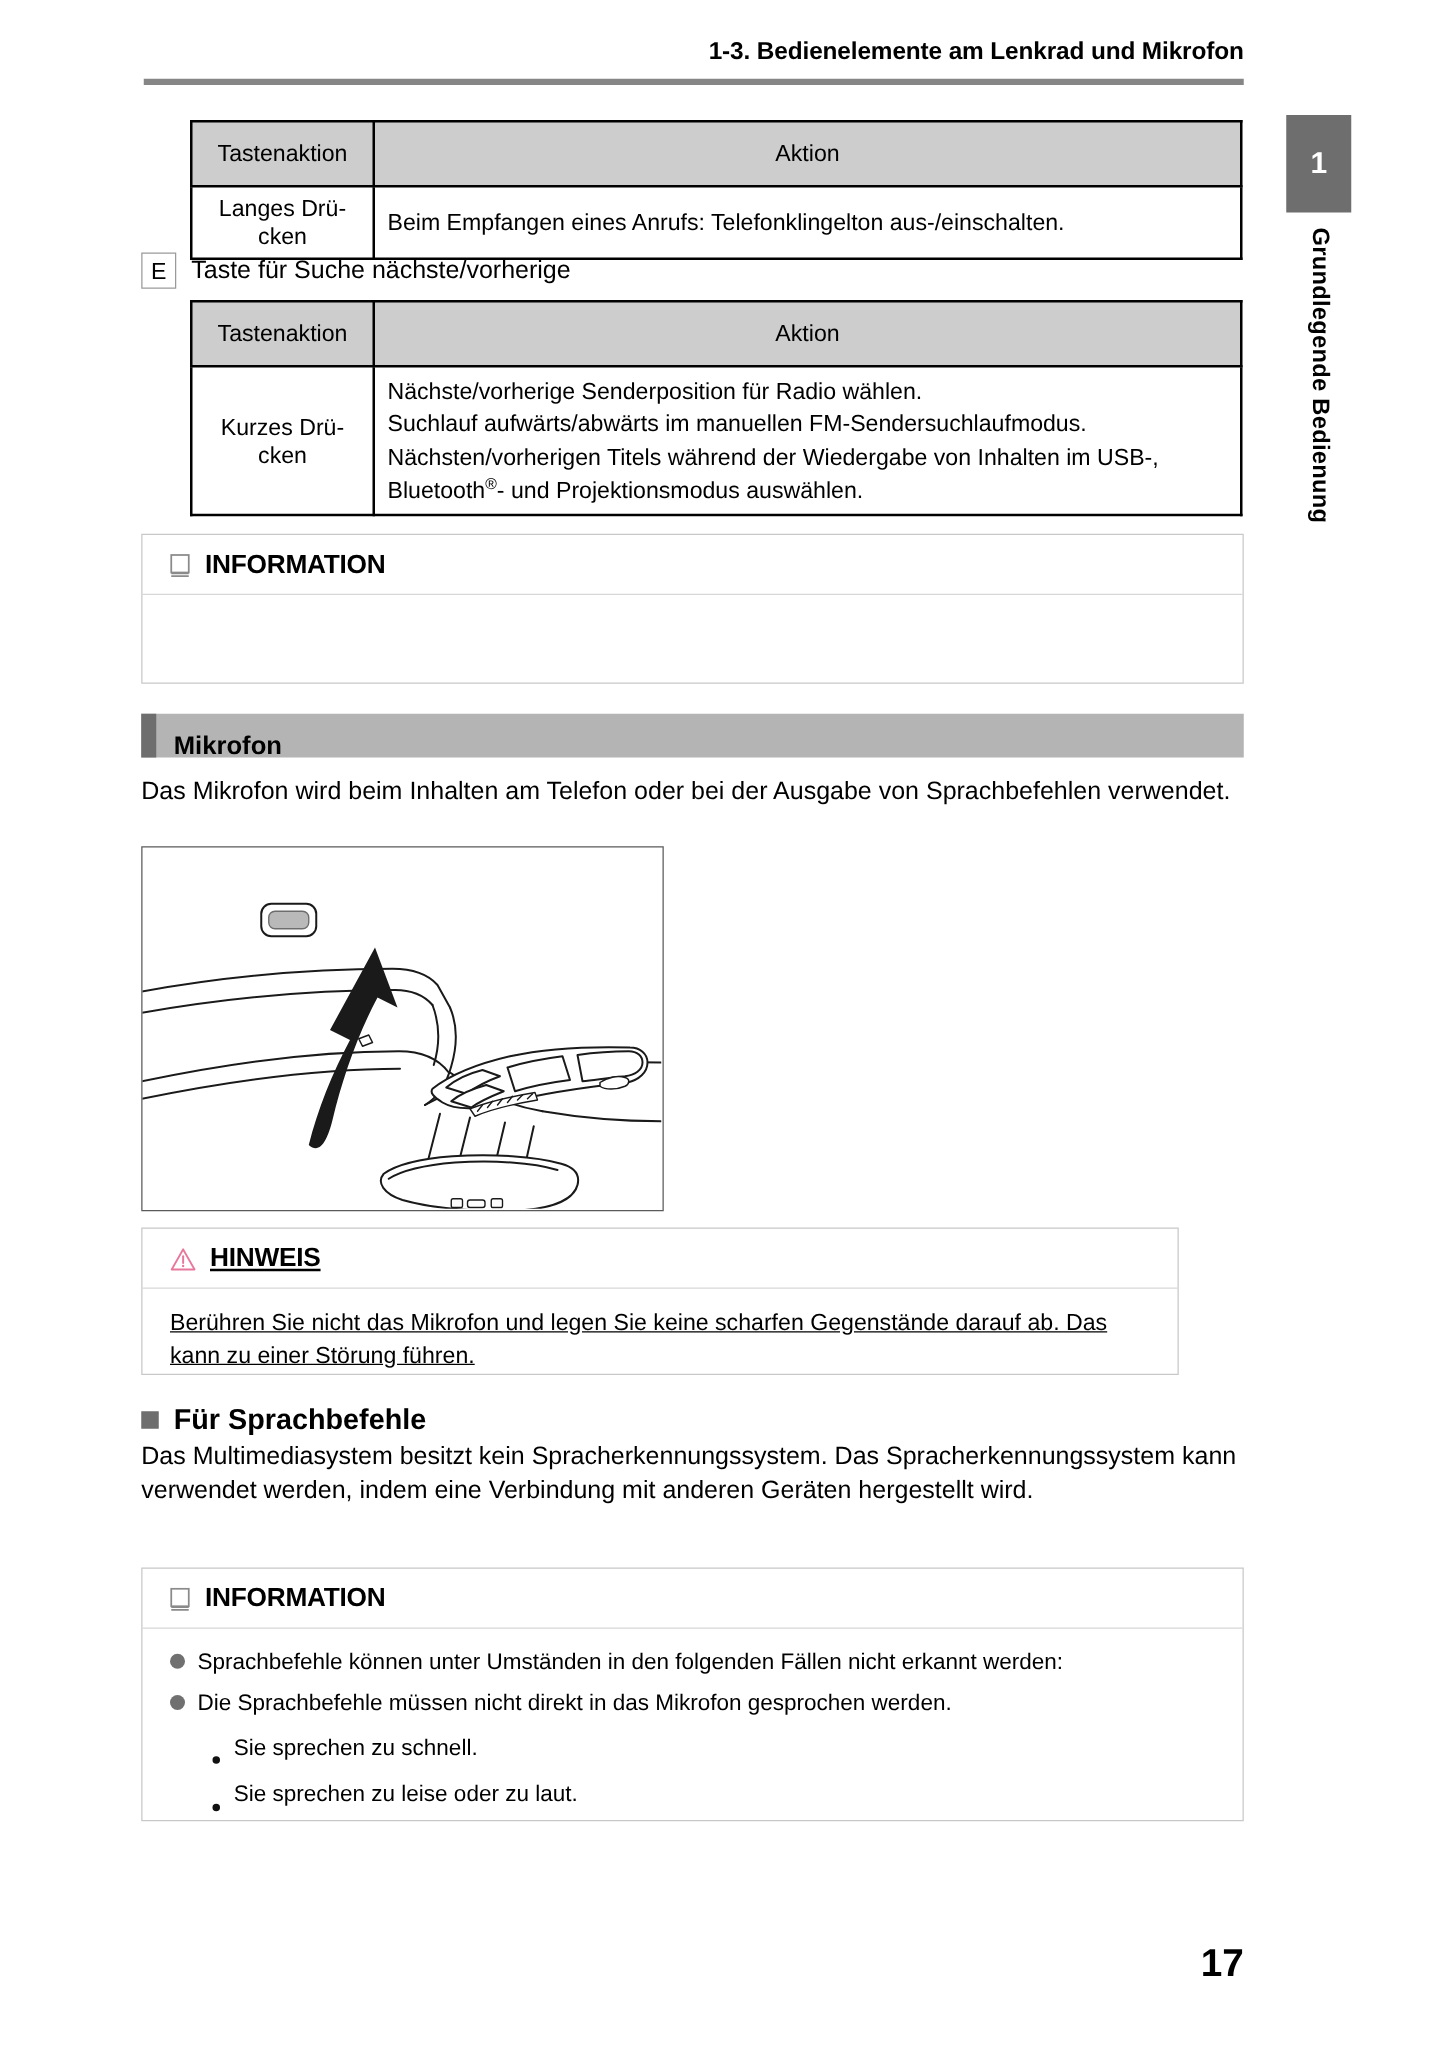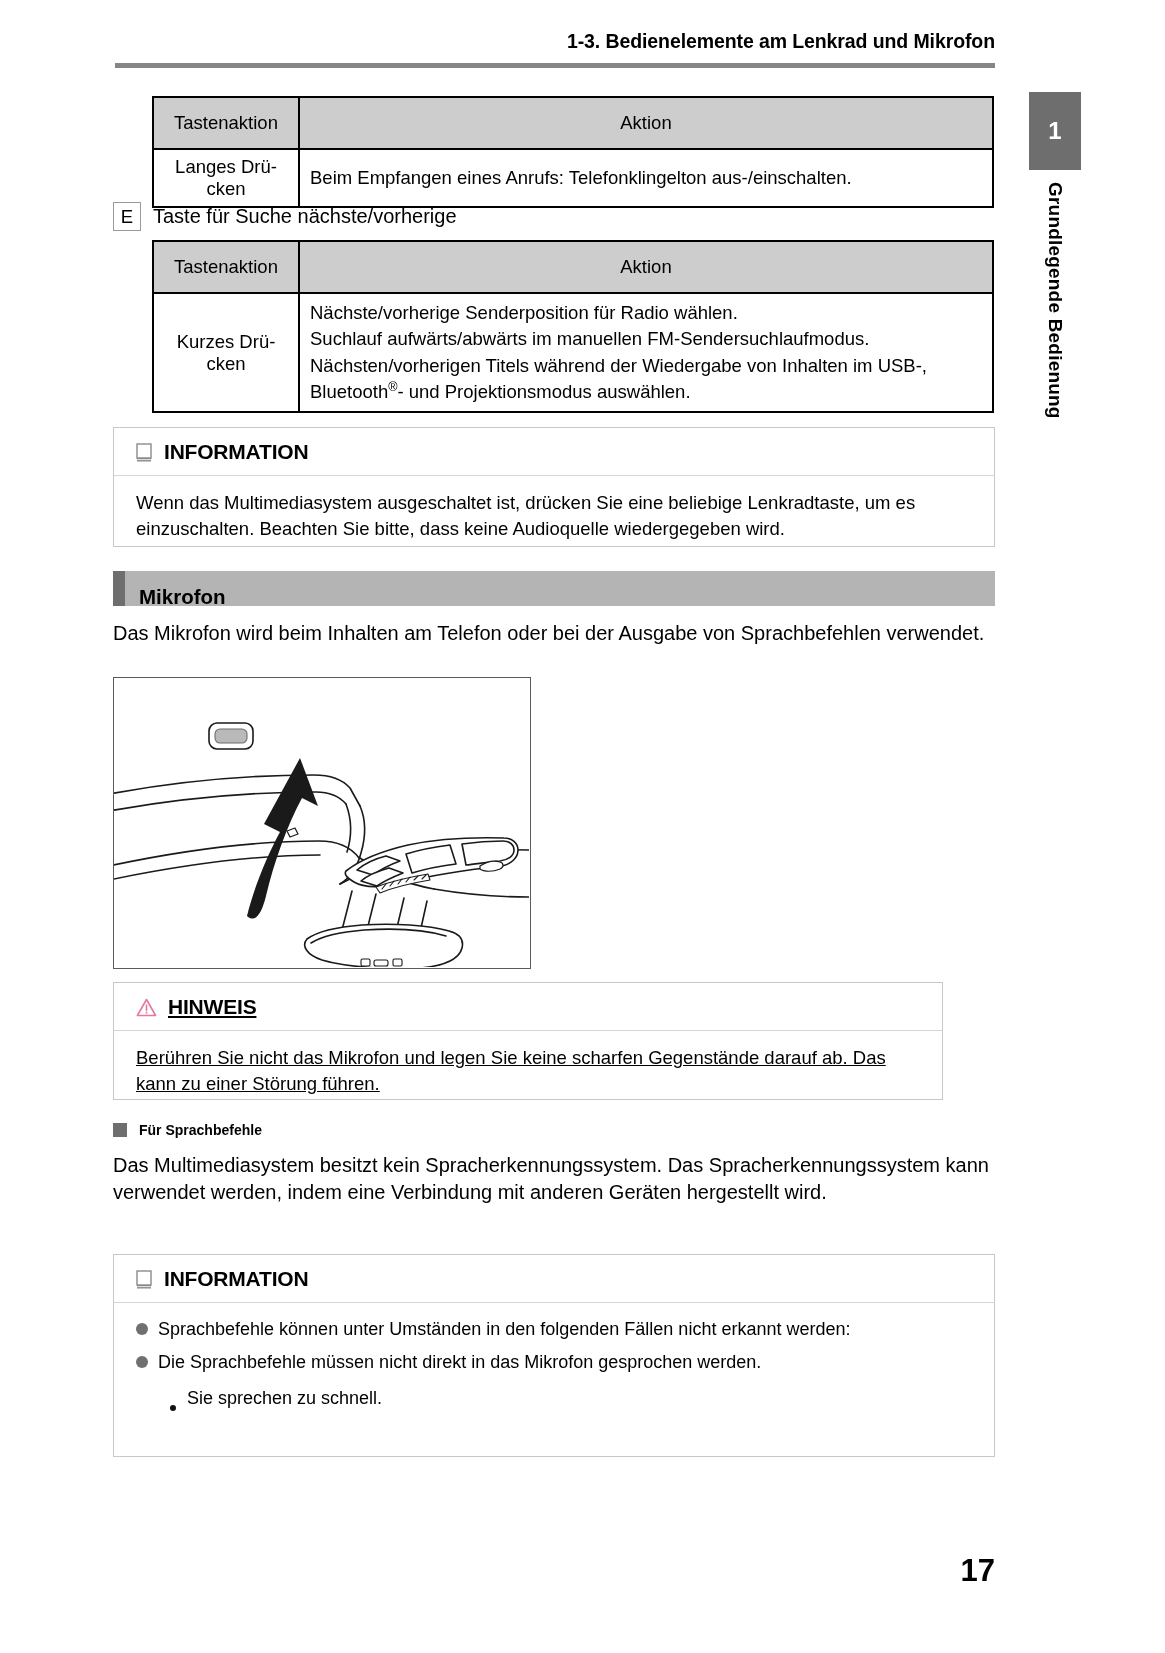--- a/index.html
+++ b/index.html
@@ -226,21 +226,21 @@
     align-items: center;
     gap: 12px;
   }
   .subhead-mark {
     width: 14px;
     height: 14px;
     background: #6e6e6e;
     flex: 0 0 auto;
   }
   .subhead span.txt {
-    font-size: 14px;
+    font-size: 23px;
     font-weight: bold;
   }
 
   
   .blist { margin: 0; padding: 0; list-style: none; }
   .blist > li {
     display: flex;
     align-items: flex-start;
     gap: 10px;
     margin-bottom: 9px;
@@ -352,21 +352,20 @@
     <div class="callout-head">
       <span class="info-icon">
         <svg width="17" height="19" viewBox="0 0 17 19">
           <rect x="1" y="1" width="14" height="14" fill="none" stroke="#8a8a8a" stroke-width="1.4"></rect>
           <line x1="1" y1="15.6" x2="15" y2="15.6" stroke="#8a8a8a" stroke-width="1.4"></line>
           <line x1="1" y1="17.8" x2="15" y2="17.8" stroke="#8a8a8a" stroke-width="1.4"></line>
         </svg>
       </span>
       <span class="callout-title">INFORMATION</span>
     </div>
-    <div class="callout-body">Wenn das Multimediasystem ausgeschaltet ist, drücken Sie eine beliebige Lenkradtaste, um es einzuschalten. Beachten Sie bitte, dass keine Audioquelle wiedergegeben wird.</div>
   </div>
 
   <div class="section-bar">
     <span>Mikrofon</span>
   </div>
 
   <div class="para" id="para-mikrofon">Das Mikrofon wird beim Inhalten am Telefon oder bei der Ausgabe von Sprachbefehlen verwendet.</div>
 
   <div id="illustration">
     <svg width="415" height="289" viewBox="0 0 415 289">
@@ -471,19 +470,23 @@
         <li>
           <span class="dot-lg"></span>
           <span>Die Sprachbefehle müssen nicht direkt in das Mikrofon gesprochen werden.</span>
         </li>
       </ul>
       <ul class="sublist">
         <li>
           <span class="dot-sm"></span>
           <span>Sie sprechen zu schnell.</span>
         </li>
+        <li>
+          <span class="dot-sm"></span>
+          <span>Sie sprechen zu leise oder zu laut.</span>
+        </li>
       </ul>
     </div>
   </div>
 
   <div class="page-number">17</div>
 
 </div>
 
 </body></html>

